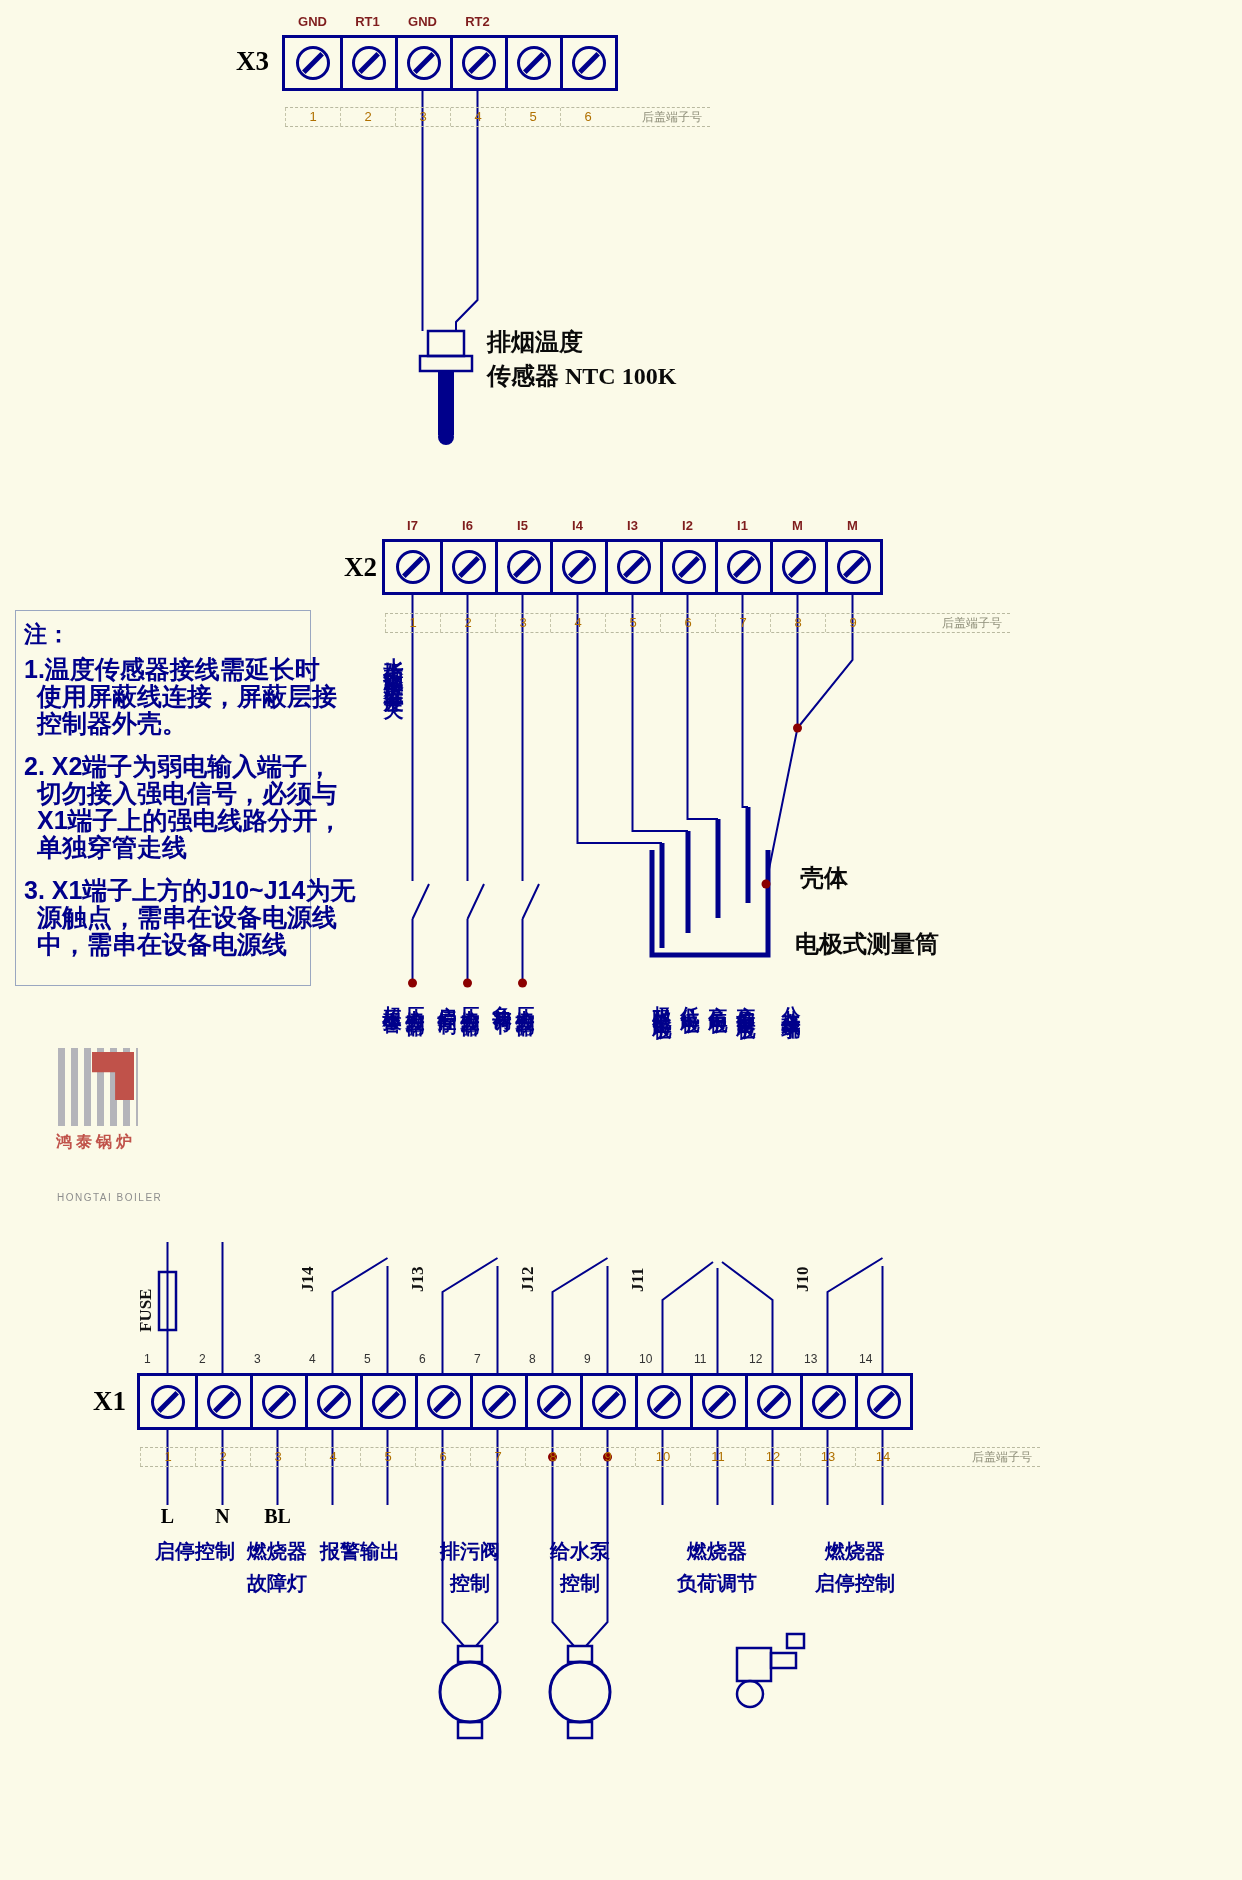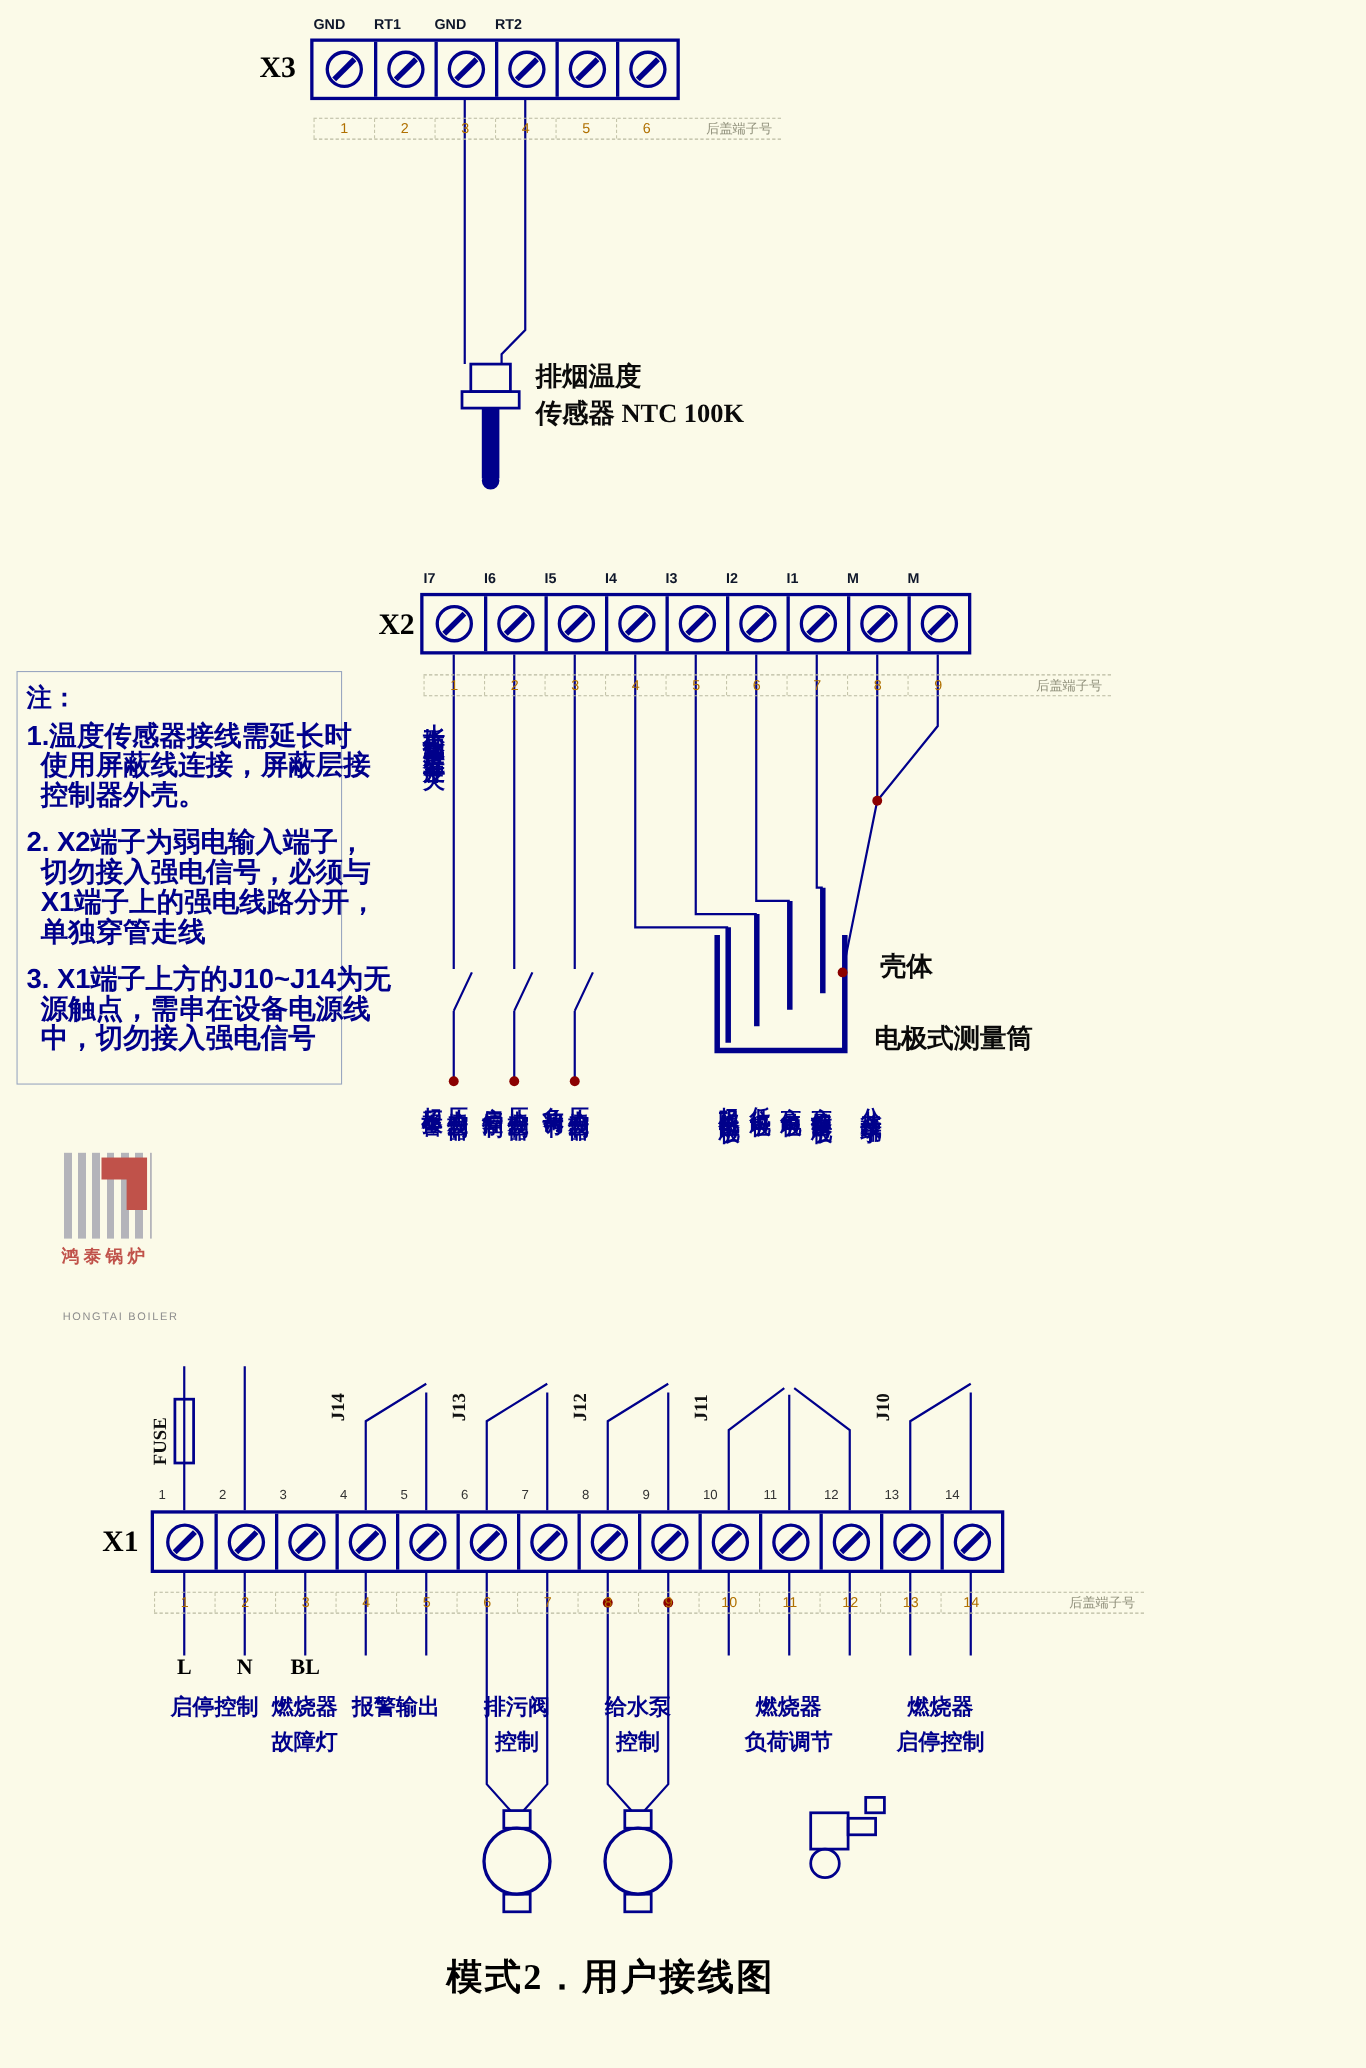--- a/index.html
+++ b/index.html
@@ -12,21 +12,21 @@
   .tblock{position:absolute;display:flex;border:3px solid #00008b;height:56px}
   .tcell{width:55px;height:100%;display:flex;align-items:center;justify-content:center}
   .tcell + .tcell{border-left:3px solid #00008b}
   .tscrew{display:block;width:34px;height:34px;border:3px solid #00008b;border-radius:50%;position:relative}
   .tscrew::after{content:"";position:absolute;left:50%;top:50%;width:5px;height:26px;background:#00008b;
                  transform:translate(-50%,-50%) rotate(45deg)}
 
   .block-label{position:absolute;font-family:"Liberation Serif",serif;font-weight:bold;font-size:27px;color:#000}
 
   .sigrow{position:absolute;display:flex}
-  .sig55{width:55px;font-size:13px;font-weight:bold;color:#0f172a}
+  .sig55{width:55px;text-align:center;font-size:13px;font-weight:bold;color:#7f1d1d}
 
   .numstrip{position:absolute;display:flex;align-items:center;height:20px;
             border-top:1px dashed #b9b9a0;border-bottom:1px dashed #b9b9a0}
   .numrow{display:flex;height:100%}
   .numcell{width:55px;text-align:center;font-size:13px;color:#b07000;border-left:1px dashed #c5c5aa;line-height:18px}
   .strip-label{margin-left:auto;font-size:12px;color:#8f8f7a;padding:0 8px;white-space:nowrap}
 
   .tnumrow{position:absolute;display:flex}
   .tnum{width:55px;text-align:left;padding-left:4px;font-size:12px;color:#333}
 
@@ -265,21 +265,21 @@
     <div class="note-title">注：</div>
     <div class="nl">1.温度传感器接线需延长时</div>
     <div class="nl ind">使用屏蔽线连接，屏蔽层接</div>
     <div class="nl ind">控制器外壳。</div>
     <div class="nl gap">2. X2端子为弱电输入端子，</div>
     <div class="nl ind">切勿接入强电信号，必须与</div>
     <div class="nl ind">X1端子上的强电线路分开，</div>
     <div class="nl ind">单独穿管走线</div>
     <div class="nl gap">3. X1端子上方的J10~J14为无</div>
     <div class="nl ind">源触点，需串在设备电源线</div>
-    <div class="nl ind">中，切勿接入强电信号</div>
+    <div class="nl ind">中，需串在设备电源线</div>
   </div>
 
   <div class="vtext v20" style="left:381px;top:642px">水垢高报警炉壁温度开关</div>
 
   <div class="vtext v19" style="left:379px;top:991px">超压报警</div>
   <div class="vtext v19" style="left:402px;top:991px">压力控制器</div>
   <div class="vtext v19" style="left:434px;top:991px">启停控制</div>
   <div class="vtext v19" style="left:457px;top:991px">压力控制器</div>
   <div class="vtext v19" style="left:489px;top:991px">负荷调节</div>
   <div class="vtext v19" style="left:512px;top:991px">压力控制器</div>
@@ -399,14 +399,13 @@
   <div class="func" style="left:304px;top:1538px">报警输出</div>
   <div class="func" style="left:414px;top:1538px">排污阀</div>
   <div class="func" style="left:414px;top:1570px">控制</div>
   <div class="func" style="left:524px;top:1538px">给水泵</div>
   <div class="func" style="left:524px;top:1570px">控制</div>
   <div class="func" style="left:661px;top:1538px">燃烧器</div>
   <div class="func" style="left:661px;top:1570px">负荷调节</div>
   <div class="func" style="left:799px;top:1538px">燃烧器</div>
   <div class="func" style="left:799px;top:1570px">启停控制</div>
 
-  <div class="title">模式2．用户接线图</div>
 </div>
 
 </body></html>

